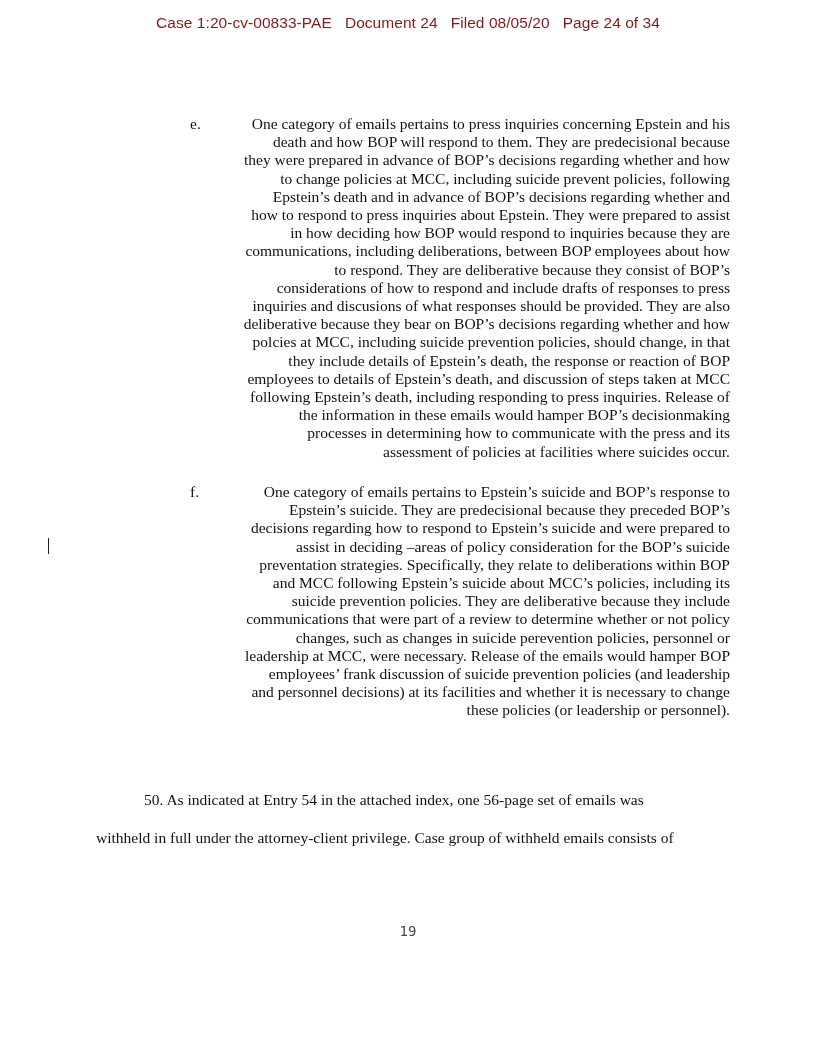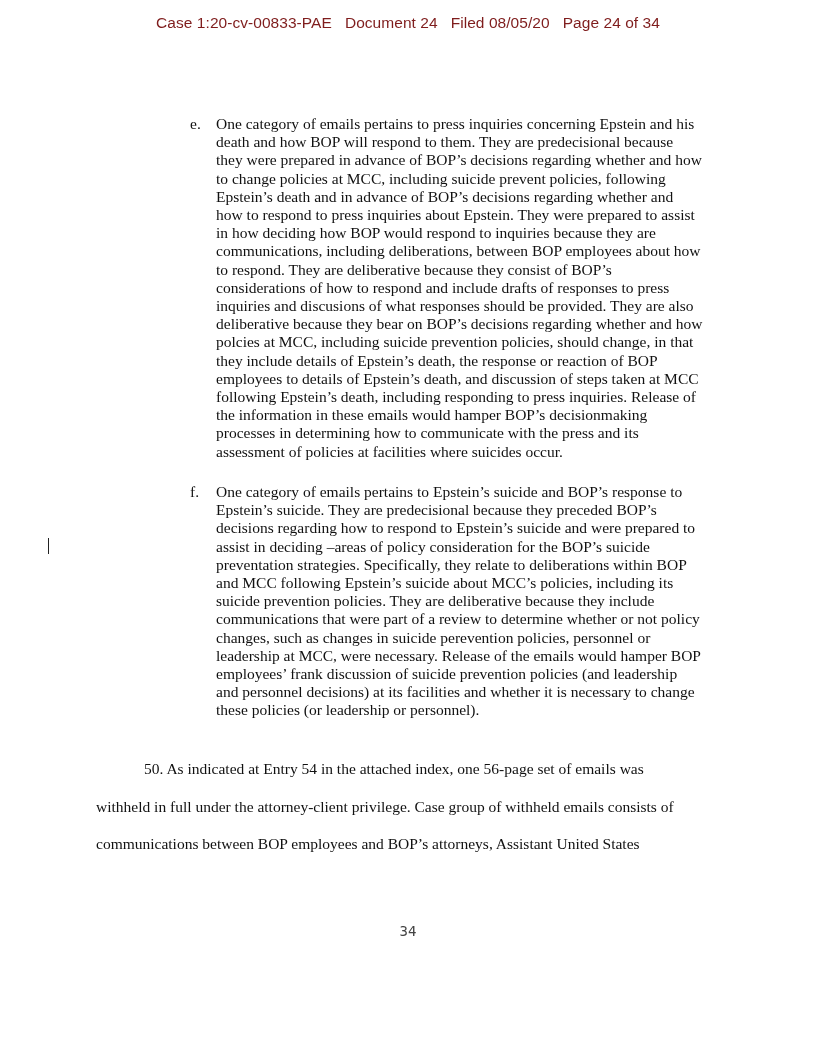--- a/index.html
+++ b/index.html
@@ -7,32 +7,32 @@
   .header {
     position: absolute; top: 14px; left: 0; width: 816px; text-align: center;
     font-family: "Liberation Sans", sans-serif; font-size: 15.5px; color: #7f1d1d;
     white-space: pre; letter-spacing: 0.05px;
   }
   .item {
     position: absolute; left: 190px; width: 540px;
     font-family: "Liberation Serif", serif; font-size: 15.5px; line-height: 18.2px; color: #111;
   }
   .item .label { position: absolute; left: 0; top: 0; width: 24px; }
-  .item .text { margin-left: 26px; white-space: pre-line; }
+  .item .text { margin-left: 26px; white-space: pre-line; text-align: right; }
   .item-e { top: 115px; }
   .item-f { top: 483px; }
   .changebar {
     position: absolute; left: 48px; top: 538px; width: 1px; height: 16px; background: #222;
   }
   .para {
     position: absolute; left: 96px; width: 640px;
     font-family: "Liberation Serif", serif; font-size: 15.5px; color: #111;
   }
   .para .line { height: 37.5px; line-height: 18px; white-space: pre; }
-  .para .line.first { padding-left: 48px; }
+  .para .line.first { padding-left: 48px; margin-top: 31px; }
   .pagenum {
     position: absolute; top: 923px; left: 0; width: 816px; text-align: center;
     font-family: "DejaVu Sans Mono", monospace; font-size: 14px; color: #444;
   }
 </style>
 </head>
 <body>
 
 <div class="header">Case 1:20-cv-00833-PAE   Document 24   Filed 08/05/20   Page 24 of 34</div>
 
@@ -74,16 +74,15 @@
 changes, such as changes in suicide perevention policies, personnel or
 leadership at MCC, were necessary. Release of the emails would hamper BOP
 employees’ frank discussion of suicide prevention policies (and leadership
 and personnel decisions) at its facilities and whether it is necessary to change
 these policies (or leadership or personnel).</div>
 </div>
 
 <div class="para" style="top:760px;">
   <div class="line first">50. As indicated at Entry 54 in the attached index, one 56-page set of emails was</div>
   <div class="line">withheld in full under the attorney-client privilege. Case group of withheld emails consists of</div>
-  <div class="line">communications between BOP employees and BOP’s attorneys, Assistant United States</div>
 </div>
 
-<div class="pagenum">34</div>
+<div class="pagenum">19</div>
 
 </body></html>

